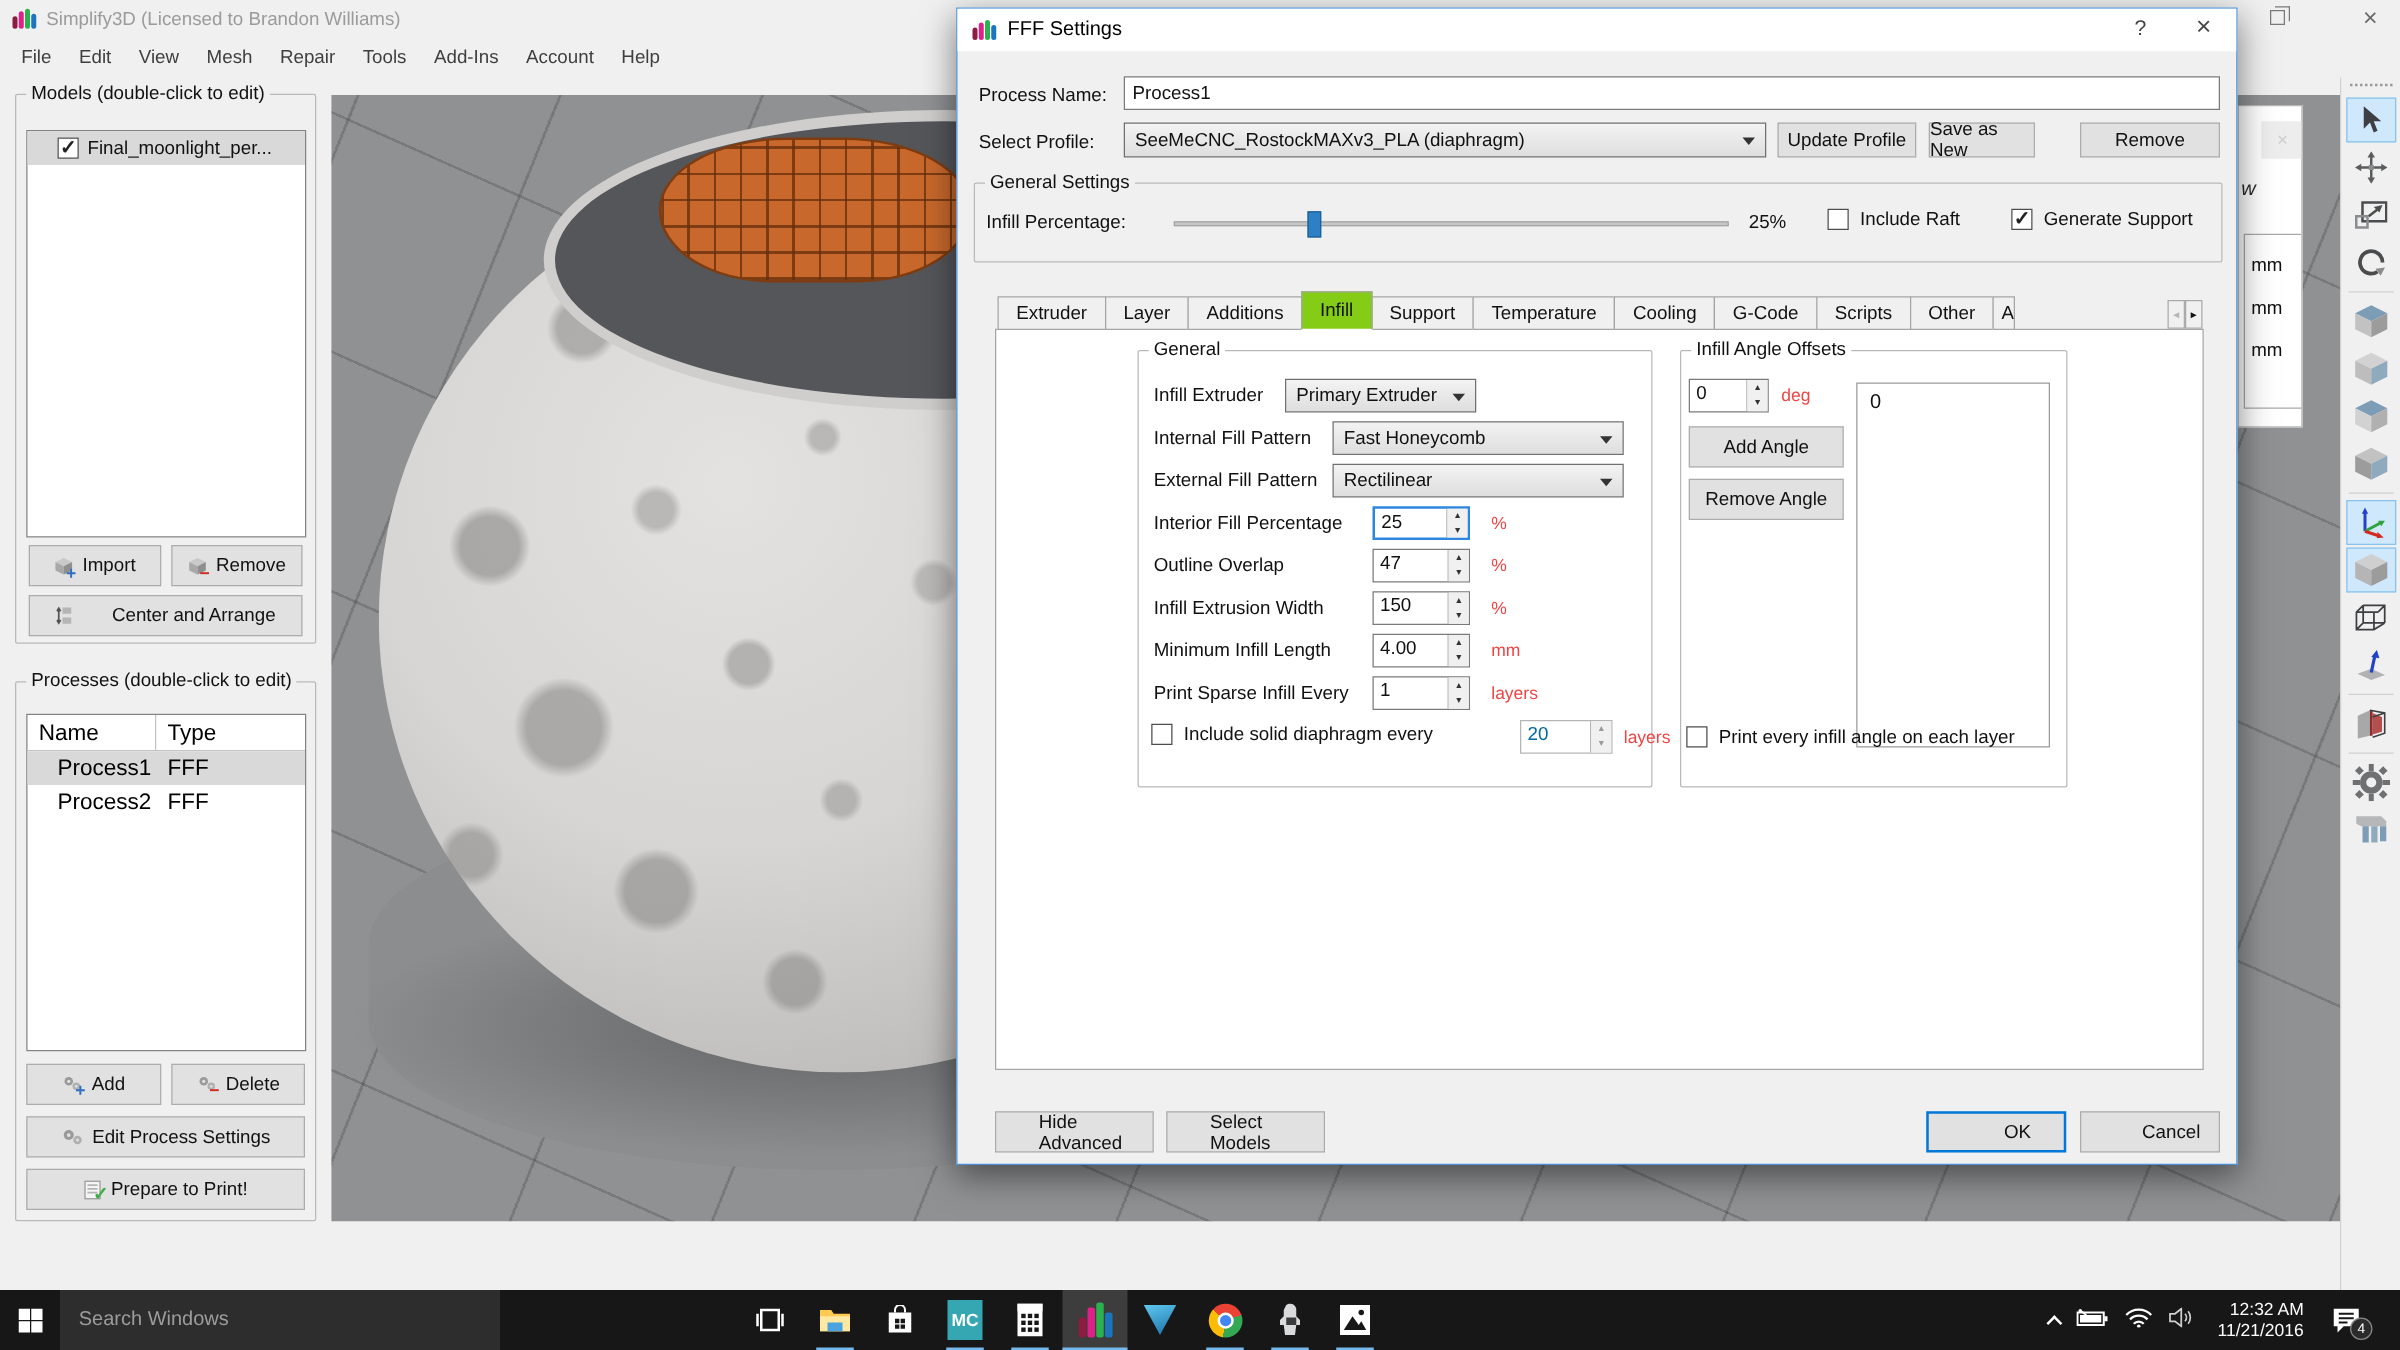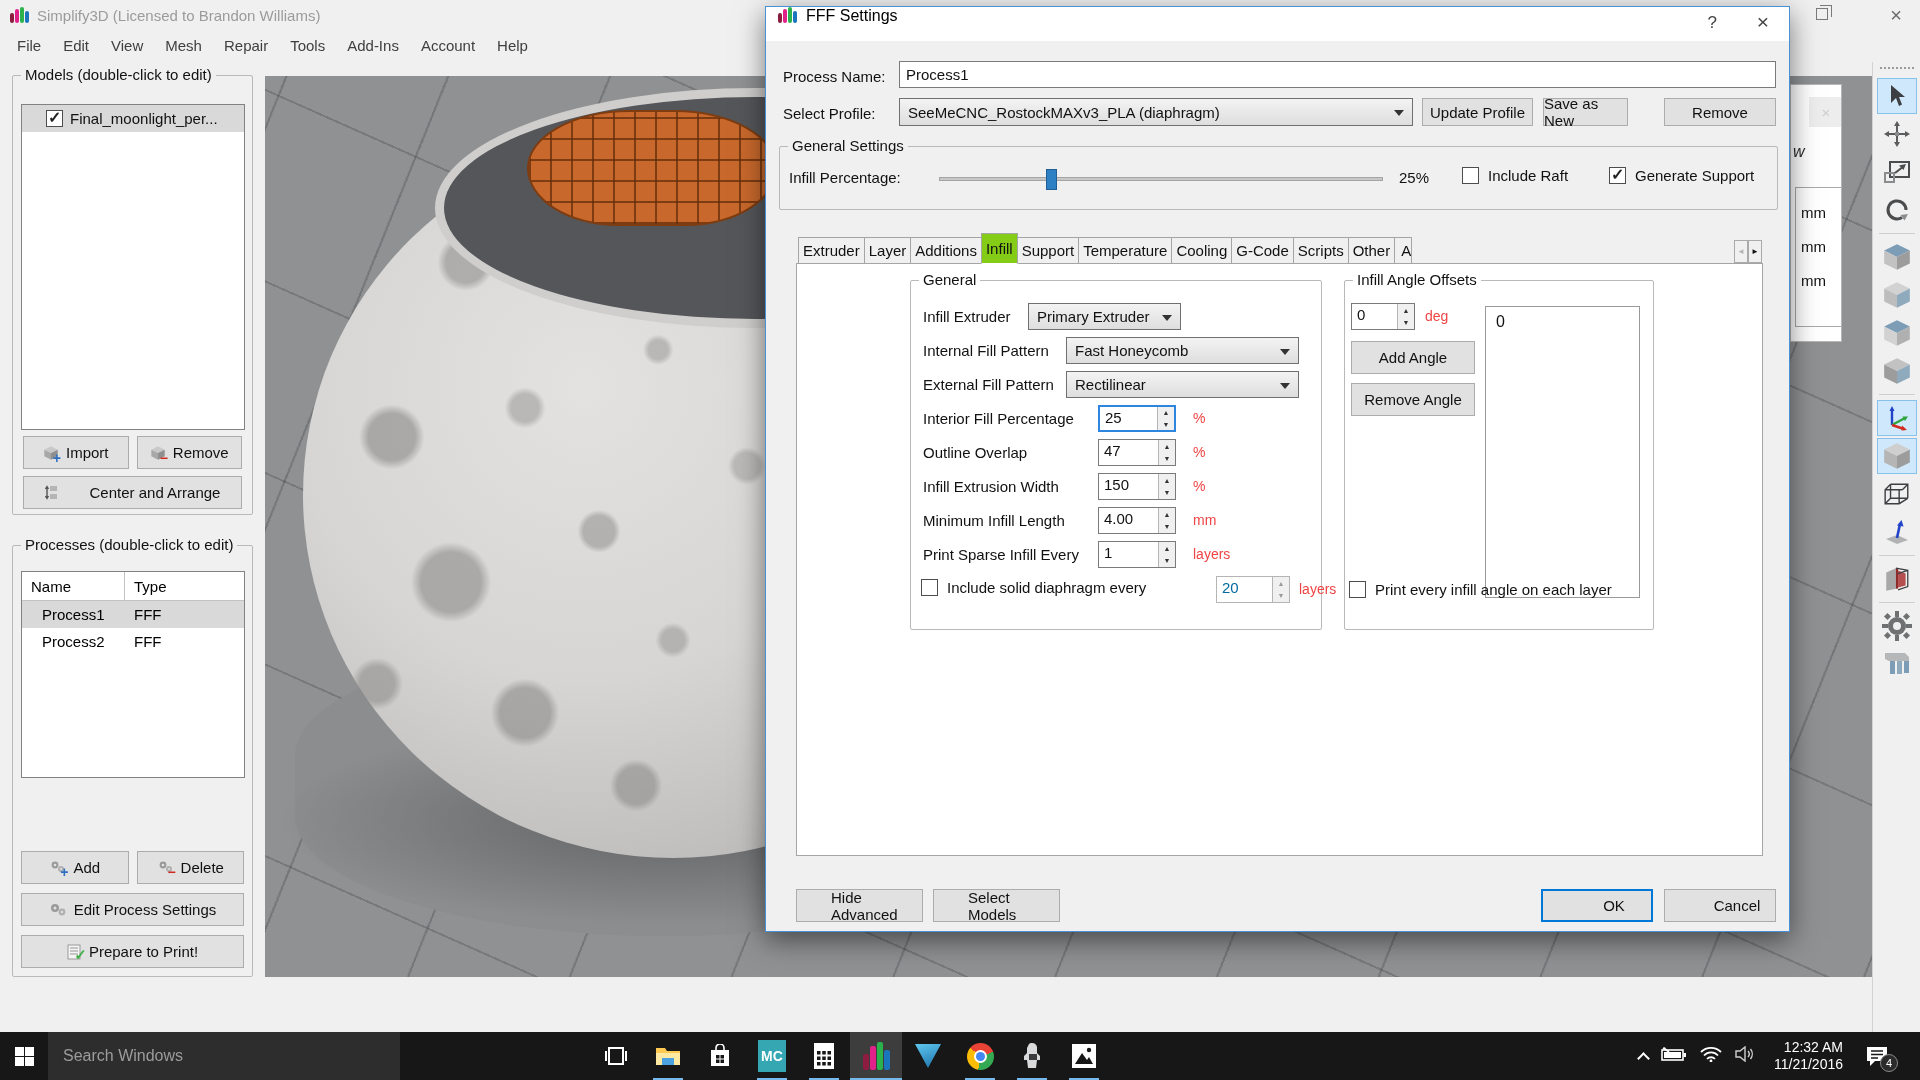--- a/index.html
+++ b/index.html
@@ -26,21 +26,21 @@
 .model-row{height:27px;display:flex;align-items:center;background:#d9d9d9;padding-left:24px;gap:7px;}
 .model-row .lbl{font-size:15px;color:#111;white-space:nowrap;overflow:hidden;}
 .cb{width:17px;height:17px;background:#fff;border:1px solid #4d4d4d;position:relative;flex:0 0 auto;}
 .cb.checked::after{content:"✓";position:absolute;left:1px;top:-3px;font-size:16px;font-weight:bold;color:#222;}
 .btn{background:#e1e1e1;border:1px solid #acacac;font-size:15px;color:#111;display:flex;align-items:center;justify-content:center;gap:7px;}
 .models-group .row1{position:absolute;left:10px;right:10px;top:360px;height:33px;display:flex;gap:8px;}
 .models-group .row1 .btn{flex:1;}
 .models-group .row2{position:absolute;left:10px;right:10px;top:400px;height:33px;}
 .models-group .row2 .btn{width:100%;height:100%;gap:28px;}
 .proc-group{left:12px;top:483px;width:241px;height:432px;}
-.proc-table{position:absolute;left:8px;top:25px;width:224px;height:207px;background:#fff;border:1px solid #828282;font-size:15px;}
+.proc-table{position:absolute;left:8px;top:25px;width:224px;height:270px;background:#fff;border:1px solid #828282;font-size:18px;text-align:center;}
 .proc-head{display:flex;height:29px;border-bottom:1px solid #c3c3c3;align-items:center;}
 .proc-head .c1{width:103px;padding-left:9px;border-right:1px solid #c3c3c3;height:100%;display:flex;align-items:center;}
 .proc-head .c2{padding-left:9px;}
 .proc-row{display:flex;height:27px;align-items:center;}
 .proc-row.selected{background:#d9d9d9;}
 .proc-row .c1{width:103px;padding-left:20px;}
 .proc-row .c2{padding-left:9px;}
 .proc-group .row1{position:absolute;left:8px;right:8px;top:305px;height:33px;display:flex;gap:8px;}
 .proc-group .row1 .btn{flex:1;}
 .proc-group .row2{position:absolute;left:8px;right:8px;top:347px;height:33px;}
@@ -93,38 +93,38 @@
 
 
 .right-toolbar{position:absolute;right:0;top:62px;width:48px;bottom:0;background:#f0f0f0;border-left:1px solid #d2d2d2;display:flex;flex-direction:column;align-items:center;padding-top:5px;}
 .grip{width:34px;height:6px;border-top:2px dotted #9a9a9a;margin-bottom:4px;}
 .tool{width:40px;height:36px;display:flex;align-items:center;justify-content:center;margin:1px 0;}
 .tool.sel{background:#cfe8fc;border:1px solid #86c2ec;}
 .tdiv{width:36px;border-top:1px solid #cfcfcf;margin:4px 0;}
 
 
 .dialog{position:absolute;left:765px;top:6px;width:1025px;height:926px;background:#f0f0f0;border:1px solid #4a90d9;box-shadow:0 8px 26px rgba(0,0,0,.5);z-index:10;}
-.dlg-title{height:34px;background:#fff;display:flex;align-items:flex-start;padding-left:12px;font-size:16px;color:#000;}
+.dlg-title{height:34px;background:#fff;display:flex;align-items:center;padding-left:12px;font-size:16px;color:#000;}
 .dlg-title .t{margin-left:9px;}
 .dlg-help{position:absolute;right:72px;top:6px;font-size:17px;color:#444;}
 .dlg-close{position:absolute;right:20px;top:3px;font-size:21px;color:#444;}
 .dlg-label{position:absolute;font-size:15px;color:#111;white-space:nowrap;}
 .textfield{position:absolute;background:#fff;border:1px solid #7a7a7a;font-size:15px;color:#111;padding:0 6px;}
 .combo{position:absolute;background:linear-gradient(#f3f3f3,#dedede);border:1px solid #707070;font-size:15px;color:#111;display:flex;align-items:center;padding:0 8px;}
 .combo::after{content:"";position:absolute;right:8px;top:50%;margin-top:-2px;border:5px solid transparent;border-top:6px solid #333;}
 .win-btn{position:absolute;background:#e1e1e1;border:1px solid #acacac;font-size:15px;color:#111;display:flex;align-items:center;justify-content:center;}
 .win-btn.default{border:2px solid #0078d7;}
 .gs-group{left:13px;top:139px;width:999px;height:64px;}
 .slider{position:absolute;left:159px;top:30px;width:444px;height:4px;background:#c7c7c7;border:1px solid #a5a5a5;}
 .slider-handle{position:absolute;top:-9px;width:11px;height:21px;background:#2d80c4;border:1px solid #1f5f96;margin-left:-5px;}
 .chk-row{position:absolute;display:flex;align-items:center;gap:9px;font-size:15px;color:#111;white-space:nowrap;}
 
 
 .tabs{position:absolute;left:33px;top:227px;height:30px;display:flex;align-items:flex-end;z-index:3;}
-.tab{height:27px;padding:0 4px;background:#f0f0f0;border:1px solid #a5a5a5;margin-left:-1px;font-size:15px;display:flex;align-items:center;color:#111;}
+.tab{height:27px;padding:0 14px;background:#f0f0f0;border:1px solid #a5a5a5;margin-left:-1px;font-size:15px;display:flex;align-items:center;color:#111;}
 .tab.active{height:31px;background:#84cc16;border-bottom:1px solid #fff;z-index:4;position:relative;}
 .tab.partial{width:18px;padding:0 0 0 6px;overflow:hidden;}
 .tab-arrows{position:absolute;right:27px;top:233px;display:flex;z-index:5;}
 .tab-arrow{width:14px;height:23px;background:#f0f0f0;border:1px solid #aaa;font-size:8px;display:flex;align-items:center;justify-content:center;}
 .tab-arrow.dis{color:#b5b5b5;}
 .tab-arrow.en{color:#111;}
 .tab-pane{position:absolute;left:30px;top:256px;width:967px;height:593px;background:#fff;border:1px solid #a5a5a5;}
 
 
 .g1{left:113px;top:16px;width:412px;height:350px;}

